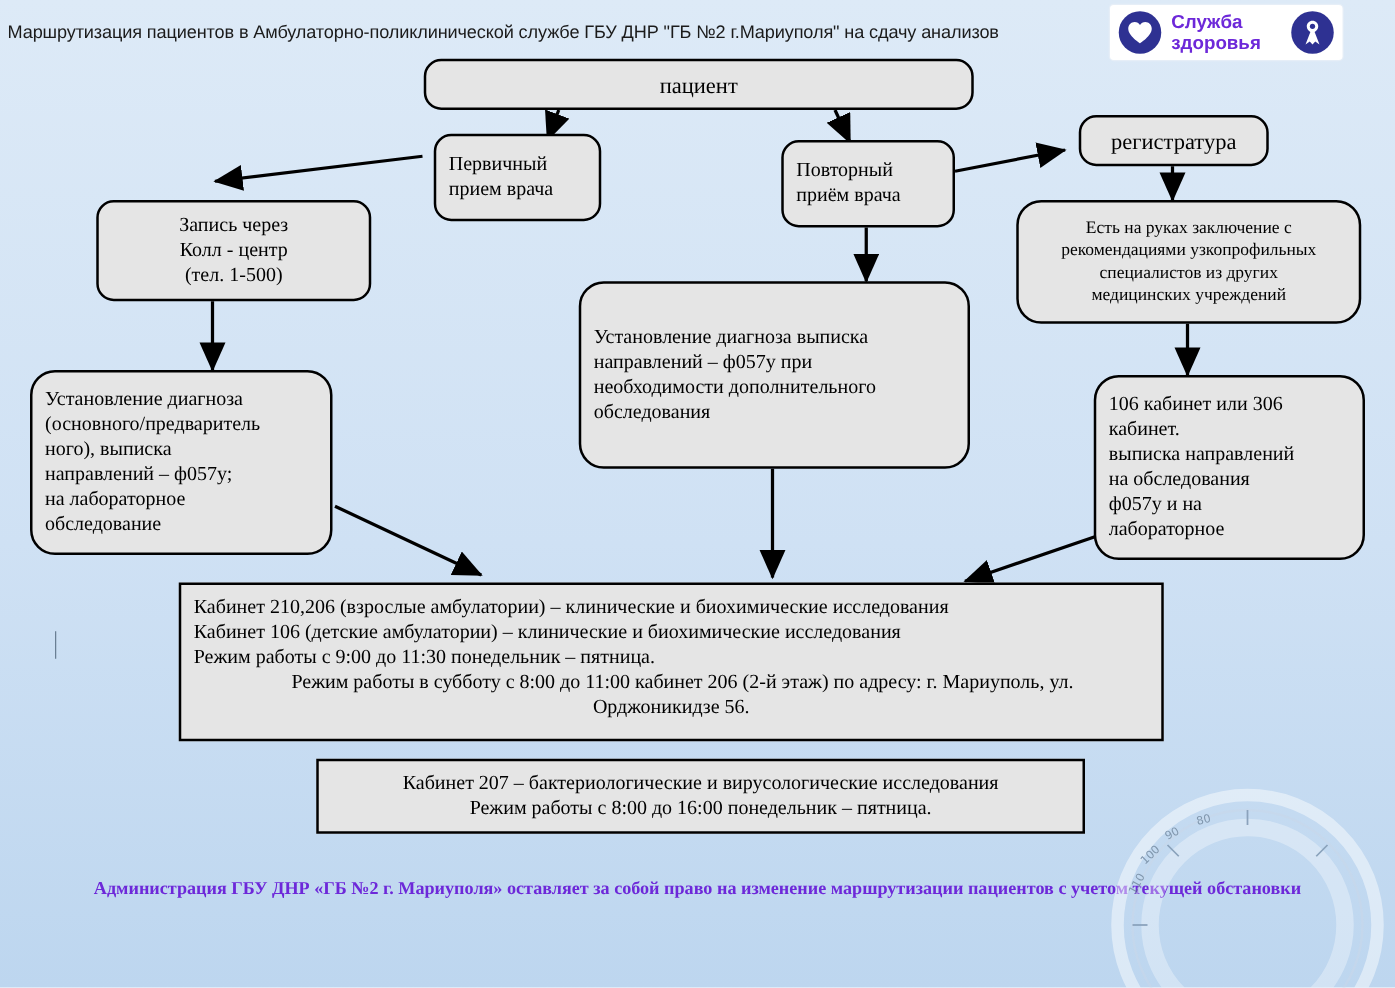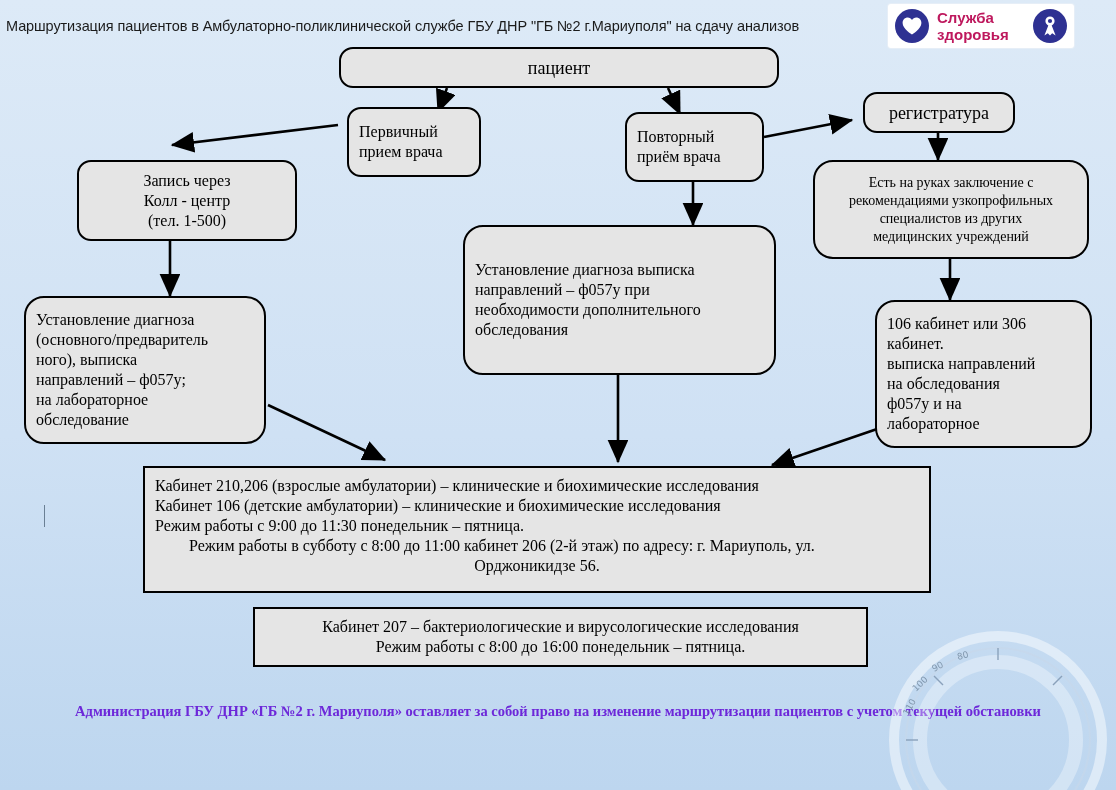--- a/index.html
+++ b/index.html
@@ -61,21 +61,21 @@
     justify-content: center;
     flex: none;
   }
   .logo .heart-badge svg { display:block; }
   .logo .logo-text {
     margin-left: 8px;
     font-family: "Liberation Sans", sans-serif;
     font-weight: bold;
     font-size: 15px;
     line-height: 17px;
-    color: #be185d;
+    color: #6d28d9;
     flex: 1;
   }
   .logo .ribbon-badge {
     width: 34px;
     height: 34px;
     margin-right: 7px;
     border-radius: 50%;
     background: #2e3192;
     display: flex;
     align-items: center;
@@ -242,21 +242,21 @@
 выписка направлений
 на обследования
 ф057у и на
 лабораторное</span>
   </div>
 
   <div class="node left" style="left:143px; top:466px; width:788px; height:127px; justify-content:flex-start;">
     <span class="txt f16" style="margin-top:8px;">Кабинет 210,206 (взрослые амбулатории) – клинические и биохимические исследования</span>
     <span class="txt f16">Кабинет 106 (детские амбулатории) – клинические и биохимические исследования</span>
     <span class="txt f16">Режим работы с 9:00 до 11:30 понедельник – пятница.</span>
-    <span class="txt f16" style="padding-left:44px;">Режим работы в субботу с 8:00 до 11:00 кабинет 206 (2-й этаж) по адресу: г. Мариуполь, ул.</span>
+    <span class="txt f16" style="padding-left:28px;text-align:center;">Режим работы в субботу с 8:00 до 11:00 кабинет 206 (2-й этаж) по адресу: г. Мариуполь, ул.</span>
     <span class="txt f16" style="text-align:center;">Орджоникидзе 56.</span>
   </div>
 
   <div class="node center" style="left:253px; top:607px; width:615px; height:60px;">
     <span class="txt f16">Кабинет 207 – бактериологические и вирусологические исследования</span>
     <span class="txt f16">Режим работы с 8:00 до 16:00 понедельник – пятница.</span>
   </div>
 
   <div class="caret"></div>
 

